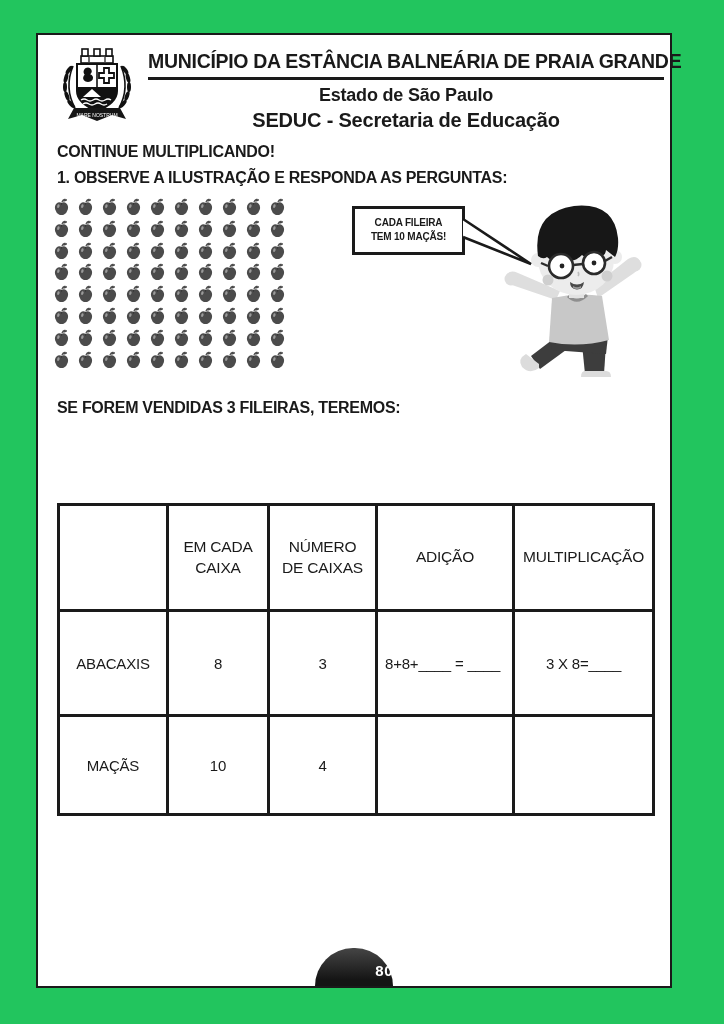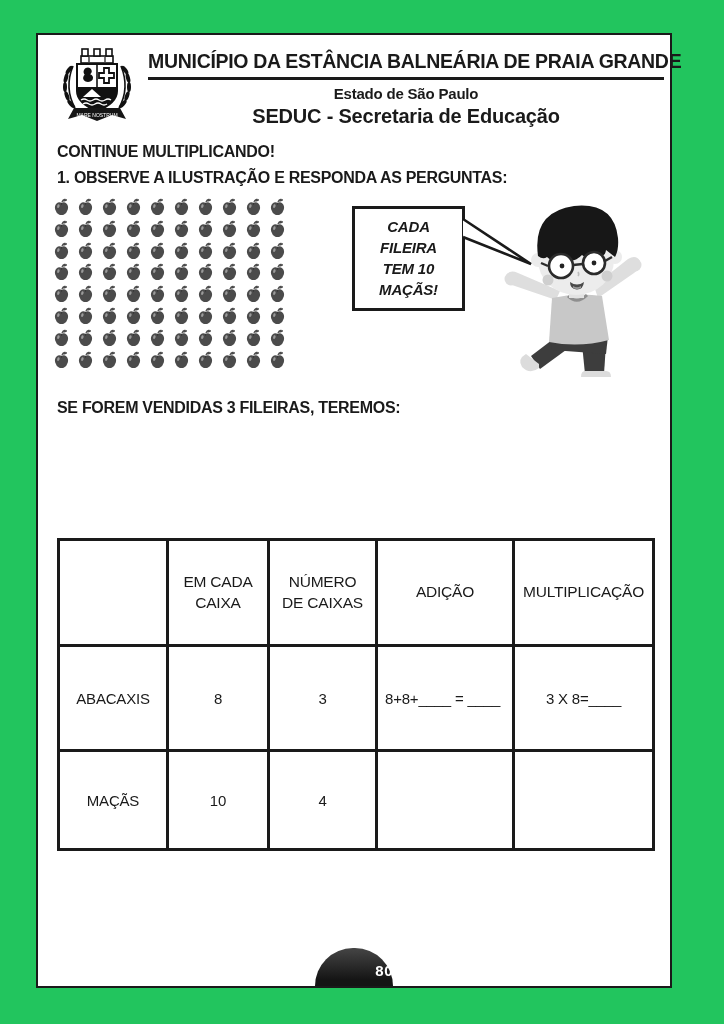--- a/index.html
+++ b/index.html
@@ -11,44 +11,44 @@
     position:absolute;left:36px;top:33px;width:636px;height:955px;
     border:2px solid var(--ink,#1a1a1a);box-sizing:border-box;background:#fff;
   }
   
   .logo{position:absolute;left:52px;top:44px;width:90px;height:86px;}
   .header-text{position:absolute;left:148px;top:50px;width:516px;text-align:center;}
   .header-title{
     display:block;font-size:19.5px;font-weight:700;letter-spacing:-0.3px;
     padding-bottom:4px;border-bottom:3px solid var(--ink,#1a1a1a);white-space:nowrap;
   }
-  .header-sub{display:block;font-size:15px;font-weight:700;letter-spacing:-0.2px;margin-top:5px;}
+  .header-sub{display:block;font-size:18px;font-weight:700;letter-spacing:-0.2px;margin-top:5px;}
   .header-sub2{display:block;font-size:20px;font-weight:700;letter-spacing:-0.2px;margin-top:3px;}
   
   .ws-text{position:absolute;font-size:16px;font-weight:700;letter-spacing:-0.3px;white-space:nowrap;}
   .t-heading{left:57px;top:143px;}
   .t-q1{left:57px;top:169px;}
   .t-line1{left:57px;top:399px;}
   .t-line2{left:57px;top:421px;}
   .t-instr{left:57px;top:458px;white-space:normal;width:606px;line-height:22px;}
   
   .apples{position:absolute;left:53px;top:197px;display:grid;grid-auto-rows:21.8px;}
   .apple{width:17px;height:19px;display:block;margin-top:1px;}
   
   .bubble{
     position:absolute;left:352px;top:206px;width:113px;box-sizing:border-box;
     border:3px solid var(--ink,#1a1a1a);background:#fff;padding:7px 4px 8px 4px;
-    font-size:15px;font-weight:700;font-style:italic;letter-spacing:-0.2px;
+    font-size:10px;font-weight:700;letter-spacing:-0.2px;
     text-align:center;line-height:1.4;z-index:2;
   }
   .pointer{position:absolute;left:461px;top:216px;width:74px;height:52px;z-index:3;}
   .boy{position:absolute;left:502px;top:196px;width:150px;height:184px;}
   
   .ws-table{
-    position:absolute;left:57px;top:538px;width:595px;border-collapse:collapse;
+    position:absolute;left:57px;top:503px;width:595px;border-collapse:collapse;
     table-layout:fixed;font-size:15px;font-weight:400;letter-spacing:-0.2px;padding-left:40px;
   }
   .ws-table th,.ws-table td{
     border:3px solid var(--ink,#1a1a1a);text-align:center;vertical-align:middle;
     font-weight:400;padding:0 4px;box-sizing:border-box;
   }
   .ws-table thead tr{height:106px;}
   .ws-table tbody tr:nth-child(1){height:105px;}
   .ws-table tbody tr:nth-child(2){height:99px;}
   .ws-table th{font-size:15.5px;line-height:1.35;}

